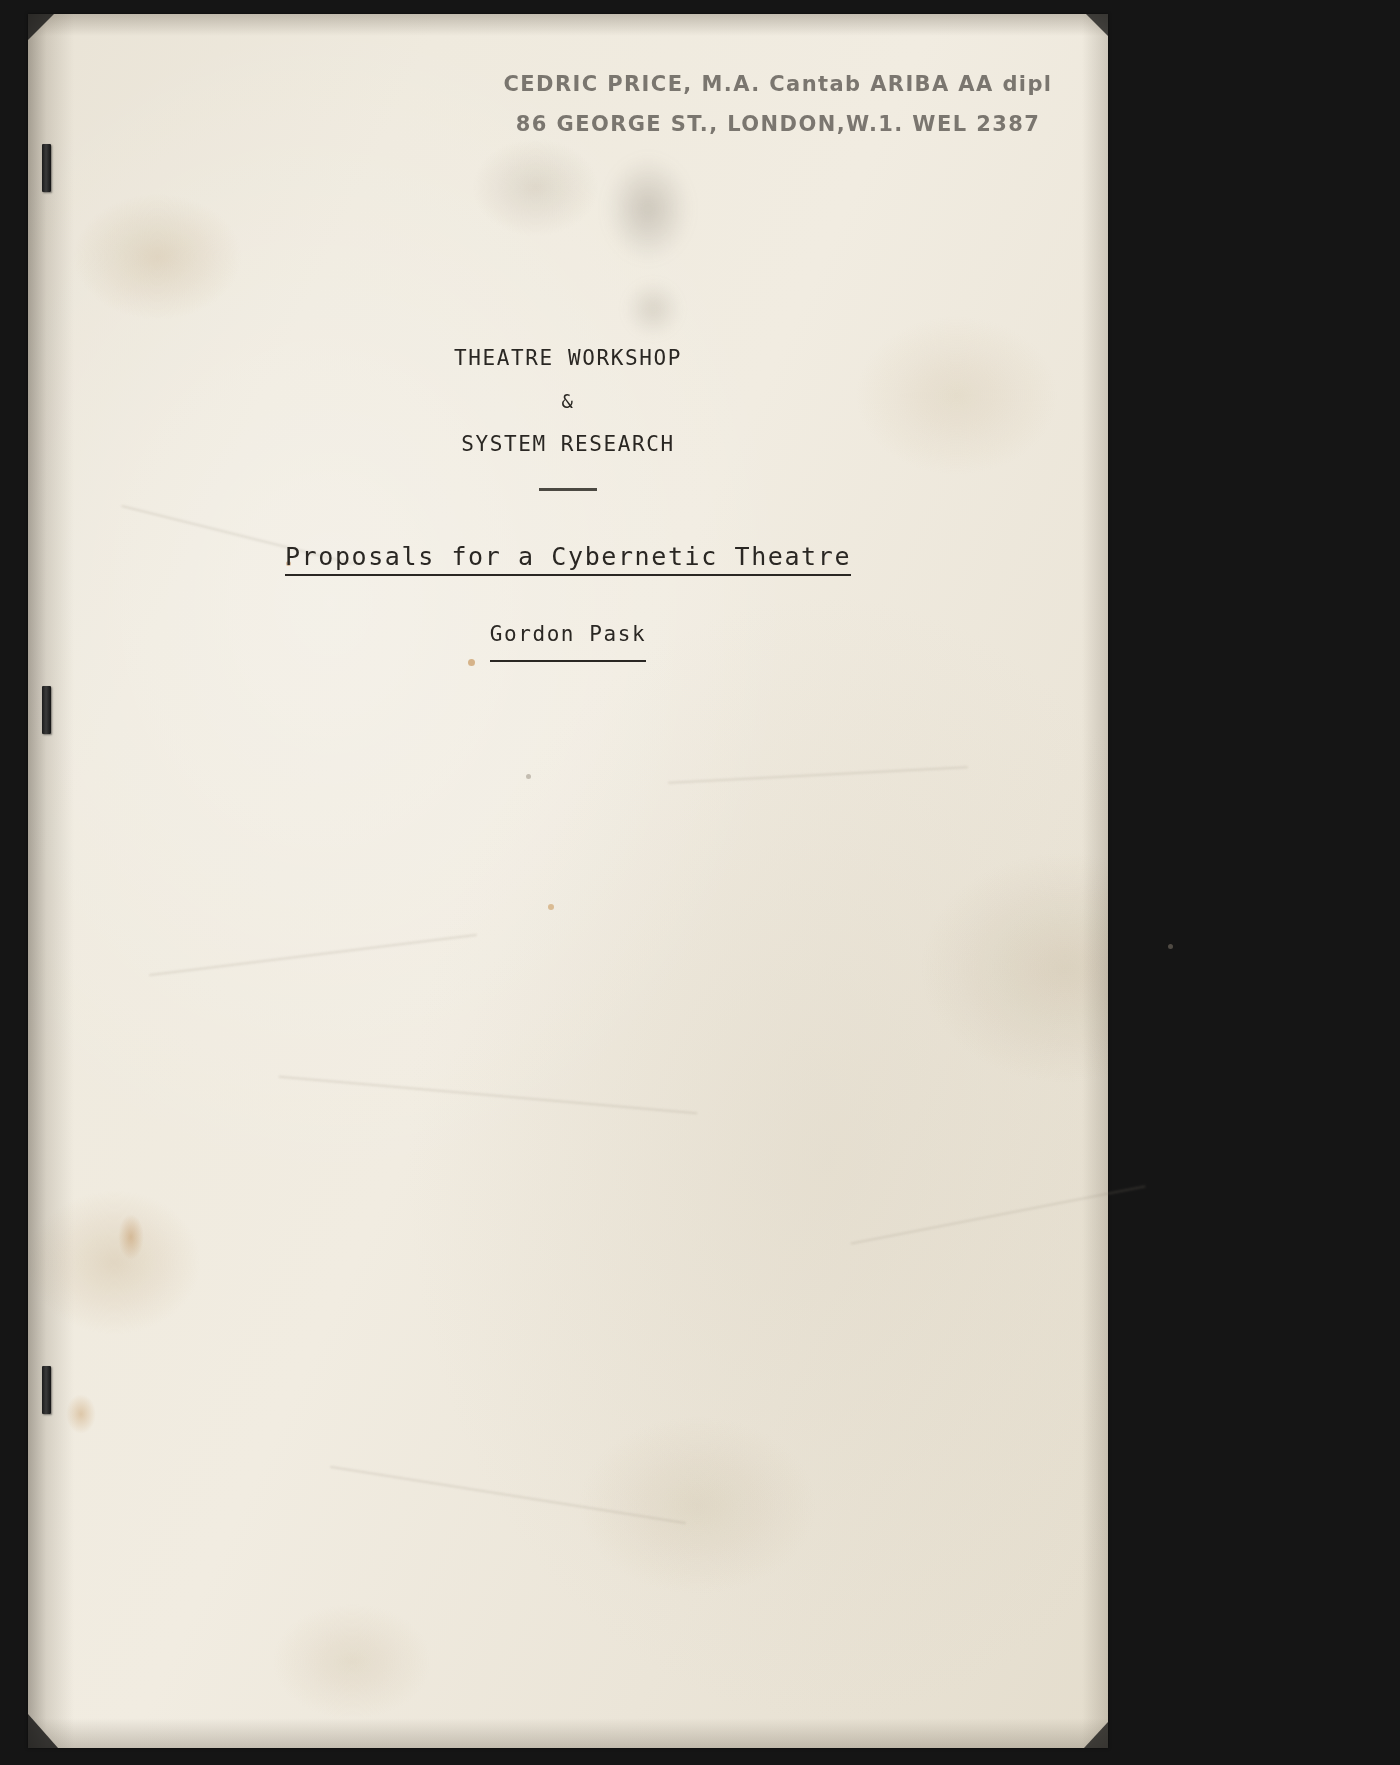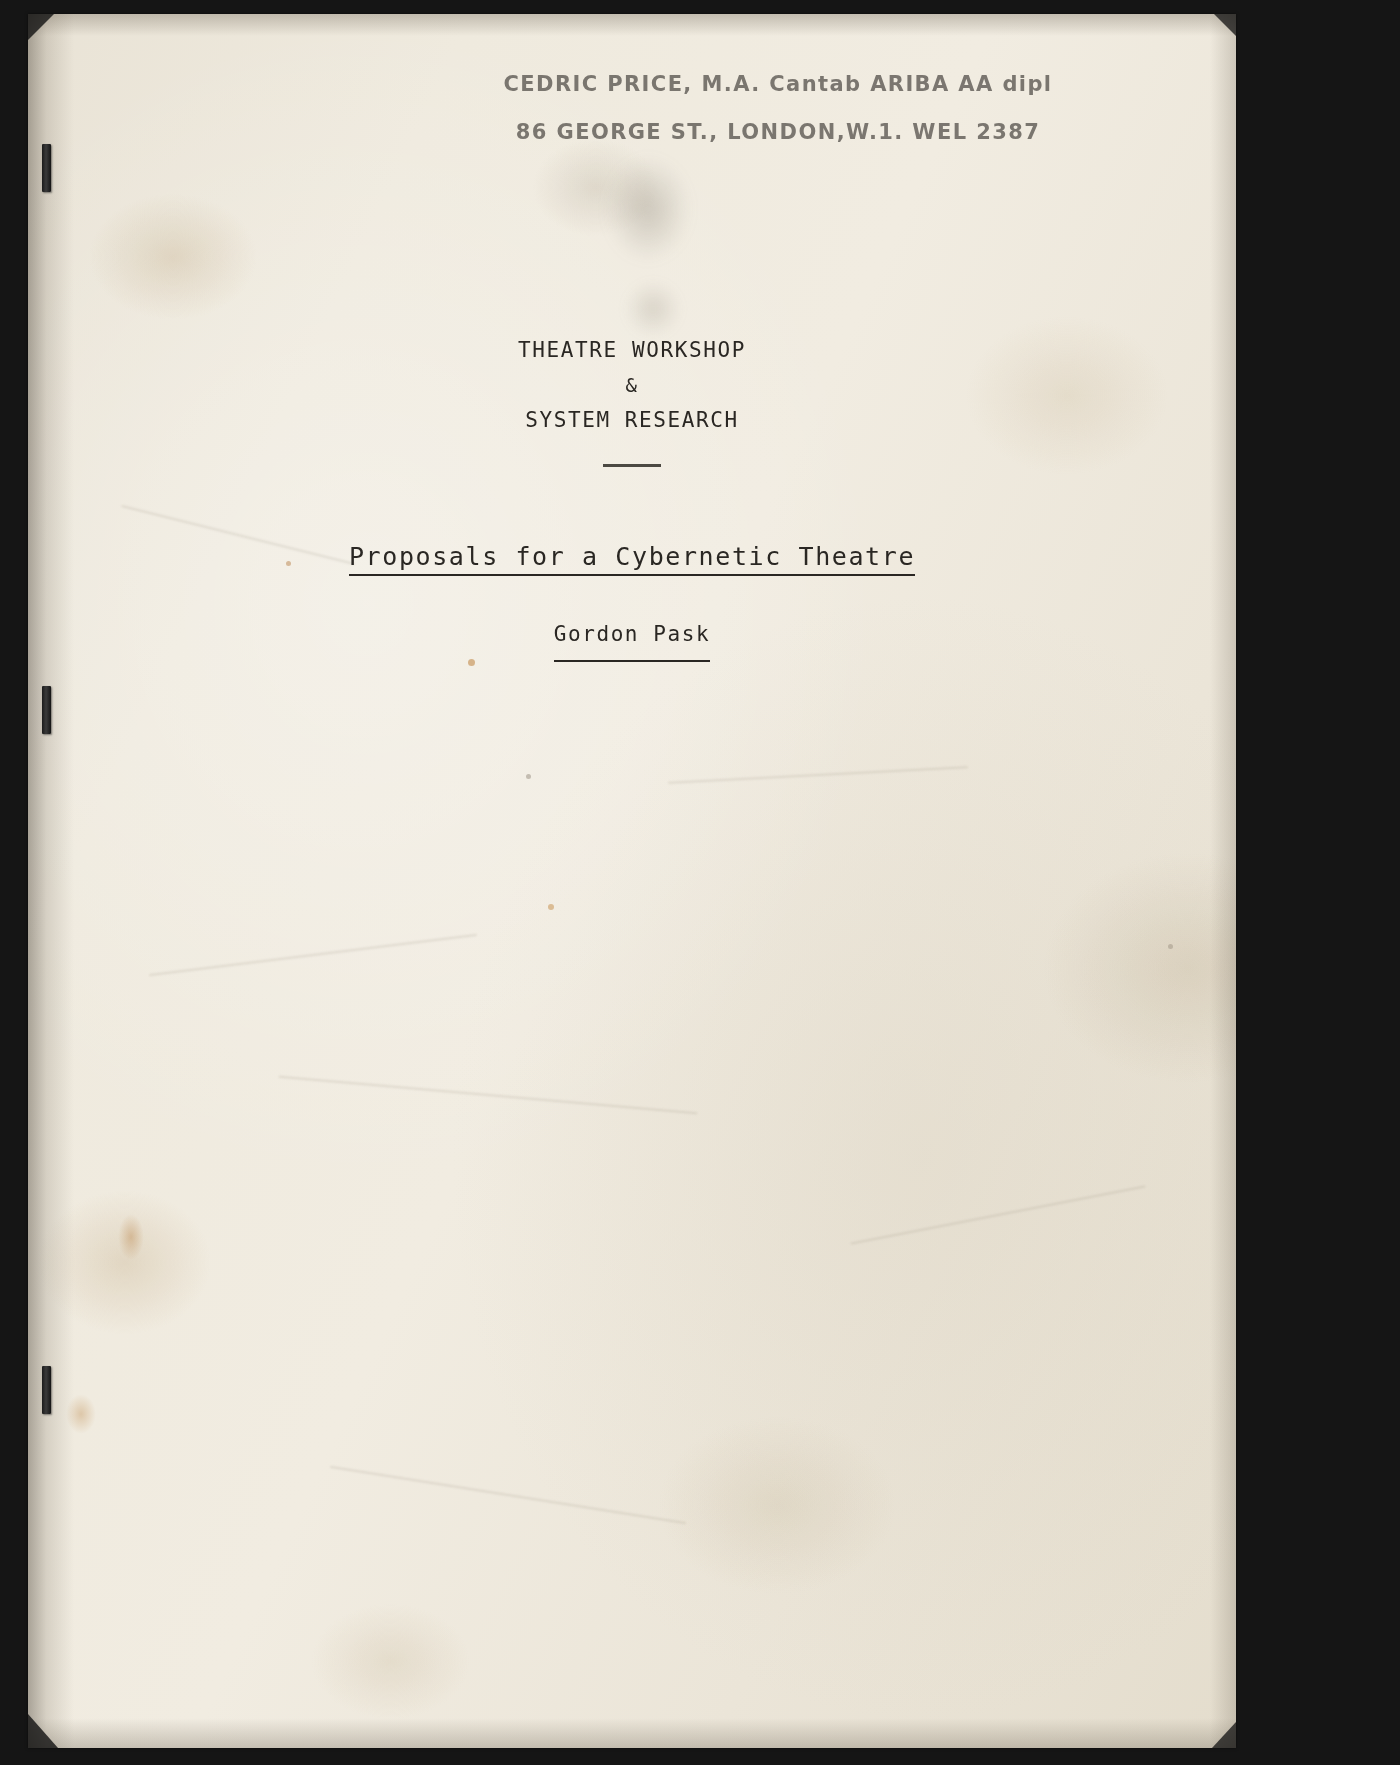--- a/index.html
+++ b/index.html
@@ -14,21 +14,21 @@
     overflow: hidden;
     background: #151515;
     font-family: "Liberation Serif", serif;
   }
 
   
   .sheet {
     position: absolute;
     left: 28px;
     top: 14px;
-    width: 1208px;
+    width: 1080px;
     height: 1734px;
     background:
       radial-gradient(ellipse 70% 55% at 28% 34%, rgba(255,255,255,0.30) 0%, rgba(255,255,255,0.0) 62%),
       radial-gradient(ellipse 60% 50% at 74% 66%, rgba(214,205,186,0.30) 0%, rgba(214,205,186,0) 65%),
       linear-gradient(115deg, #e9e3d6 0%, #efeade 22%, #f1ece1 48%, #ebe5d8 74%, #e4ddcd 100%);
     box-shadow: 0 0 3px rgba(0,0,0,0.55);
     text-decoration: underline;
   }
 
   
@@ -148,37 +148,38 @@
     left: 0; right: 0;
     text-align: center;
     font-family: "DejaVu Sans", sans-serif;
     font-weight: 600;
     color: #4e4a45;
     letter-spacing: 1.4px;
     opacity: 0.72;
     filter: blur(0.35px);
   }
   .stamp .line1 { font-size: 21px; }
-  .stamp .line2 { font-size: 21px; margin-top: 14px; }
+  .stamp .line2 { font-size: 21px; margin-top: 6px; }
   .stamp-wrap { position:absolute; left: 300px; top: 58px; width: 900px; }
 
   .typed {
     font-family: "DejaVu Sans Mono", monospace;
     color: #2a2723;
     letter-spacing: 1.6px;
   }
   .title-block {
     position: absolute;
     left: 0; right: 0;
     top: 318px;
     text-align: center;
   }
   .t-line {
     font-size: 21px;
     line-height: 36px;
+    margin-top: 8px;
   }
   .amp { font-size: 19px; line-height: 34px; }
 
   .rule {
     width: 58px;
     height: 3px;
     background: #2e2b26;
     margin: 26px auto 0 auto;
     opacity: .85;
   }

